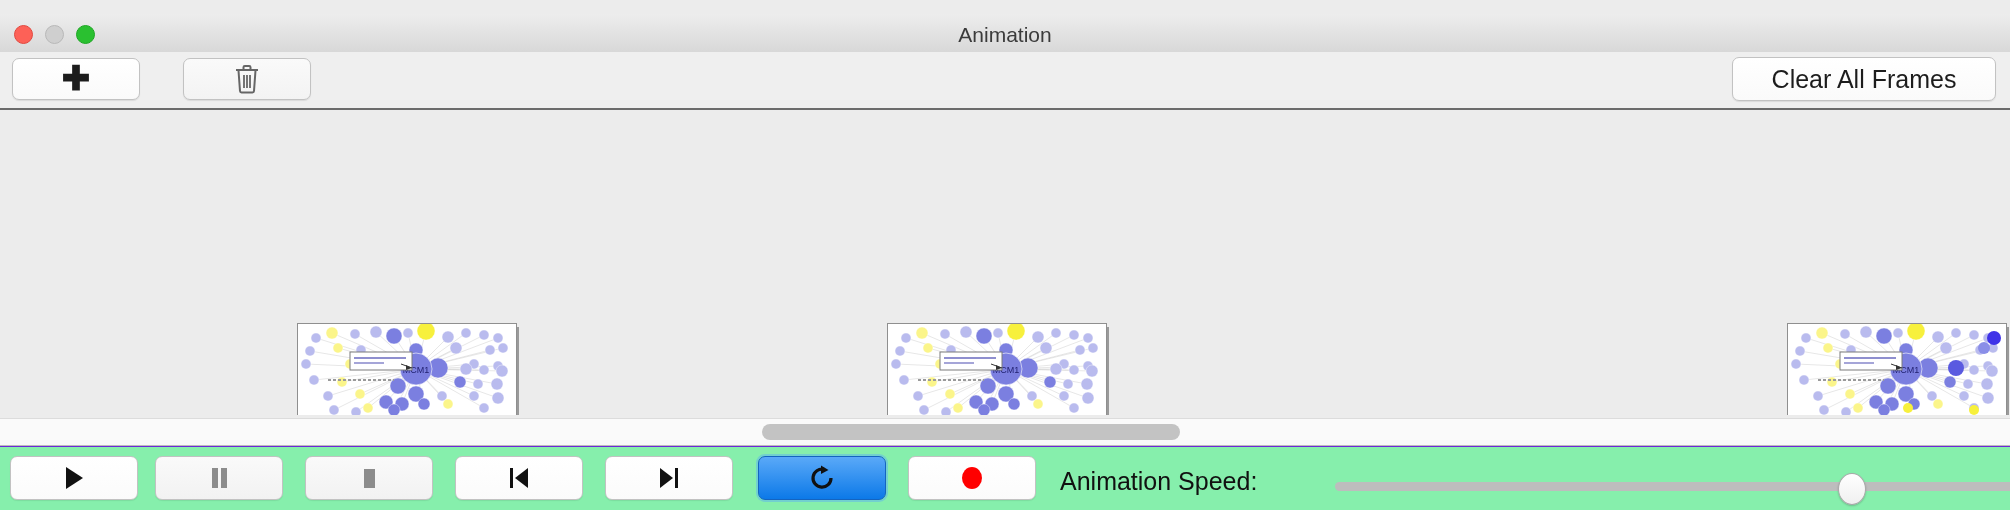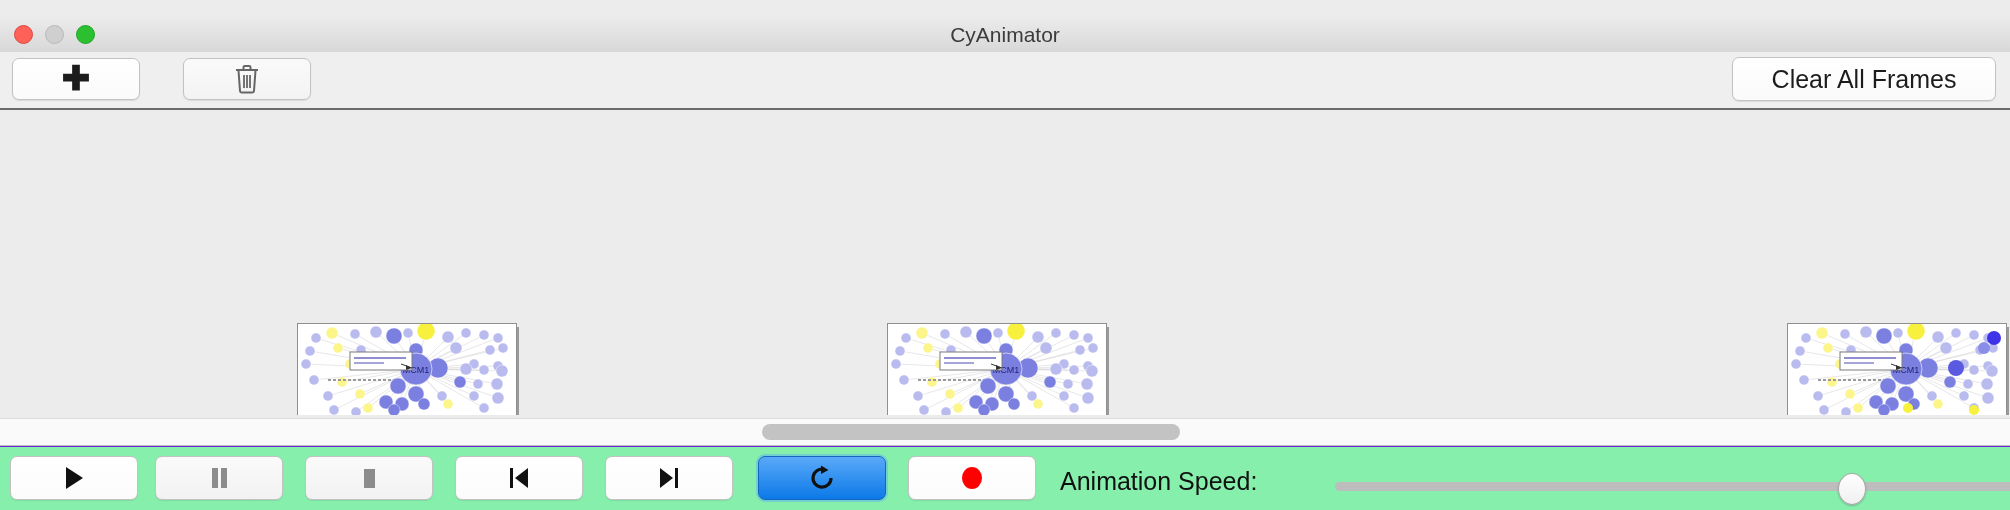--- a/index.html
+++ b/index.html
@@ -88,21 +88,21 @@
 
 <div class="app">
 
 
   <div class="titlebar">
     <div class="lights">
       <div class="light close"></div>
       <div class="light min"></div>
       <div class="light max"></div>
     </div>
-    <div class="title">CyAnimator</div>
+    <div class="title">Animation</div>
   </div>
 
   <div class="toolbar">
     <div class="btn" id="add-btn">
       <span class="plus">✚</span>
     </div>
     <div class="btn flat" id="del-btn">
       <svg width="26" height="30" viewBox="0 0 26 30">
         <path d="M2 6 H24" stroke="#666" stroke-width="2" fill="none"></path>
         <path d="M9.5 6 V3.2 Q9.5 2 10.8 2 H15.2 Q16.5 2 16.5 3.2 V6" stroke="#666" stroke-width="2" fill="none"></path>

